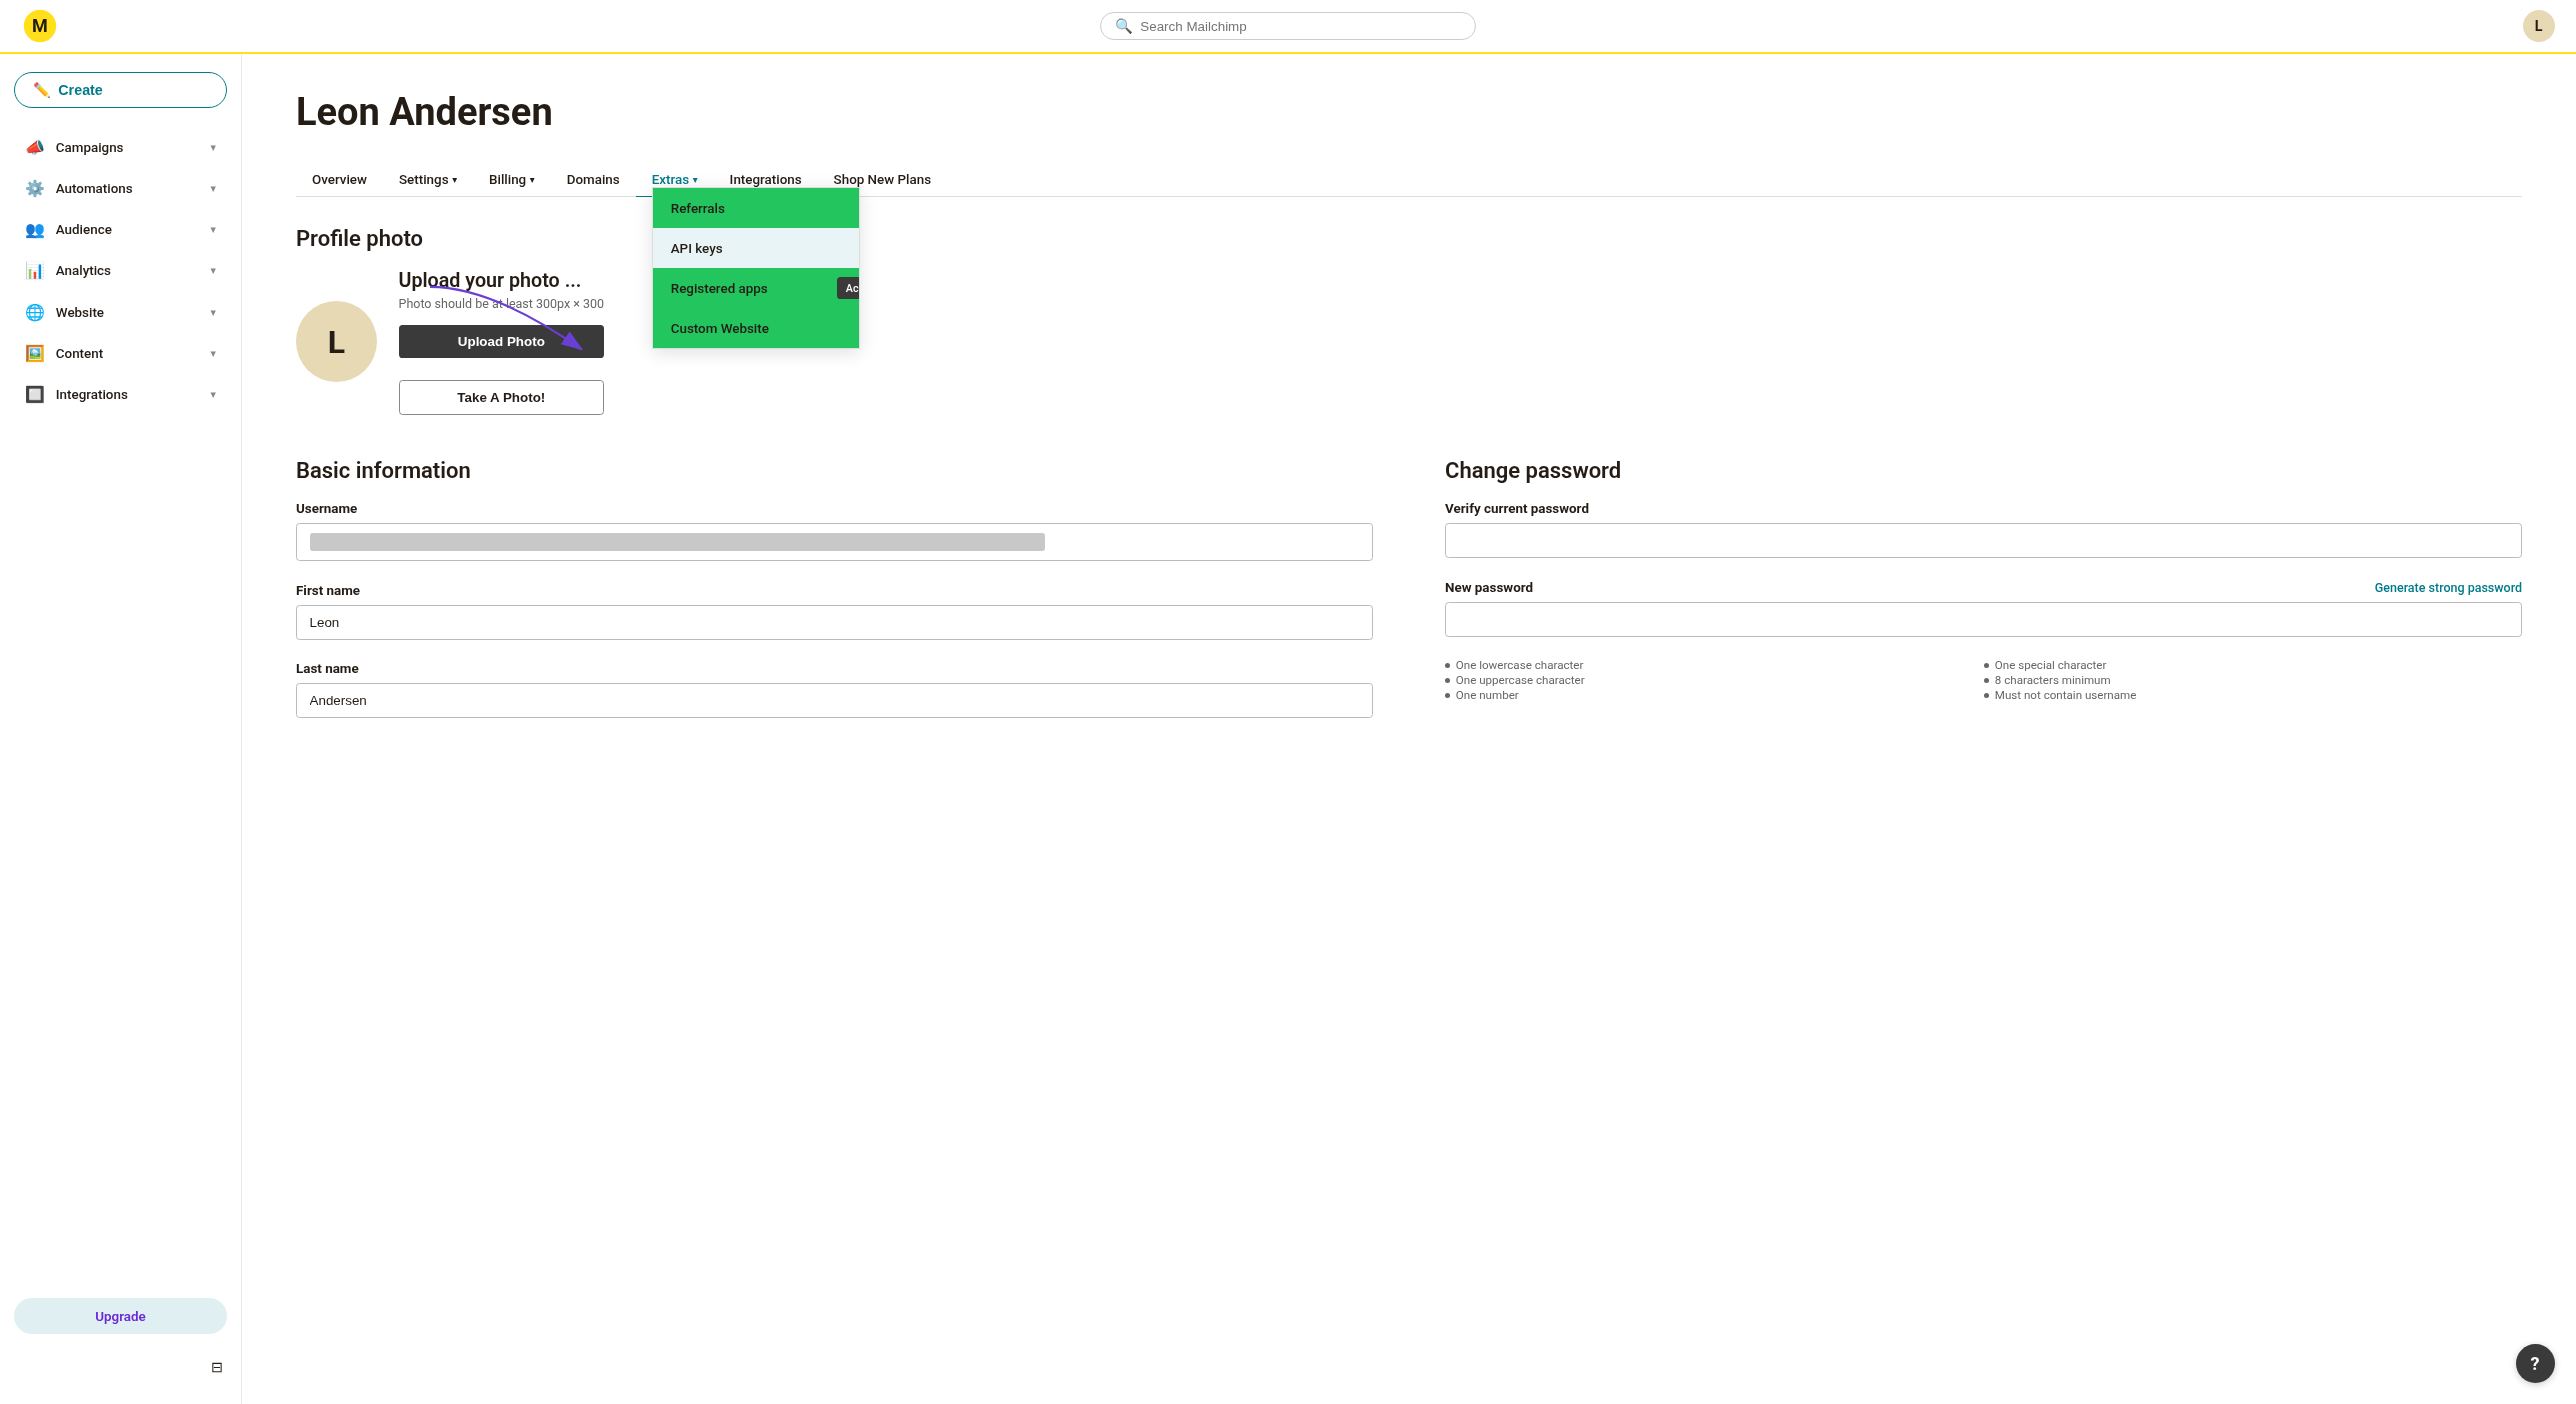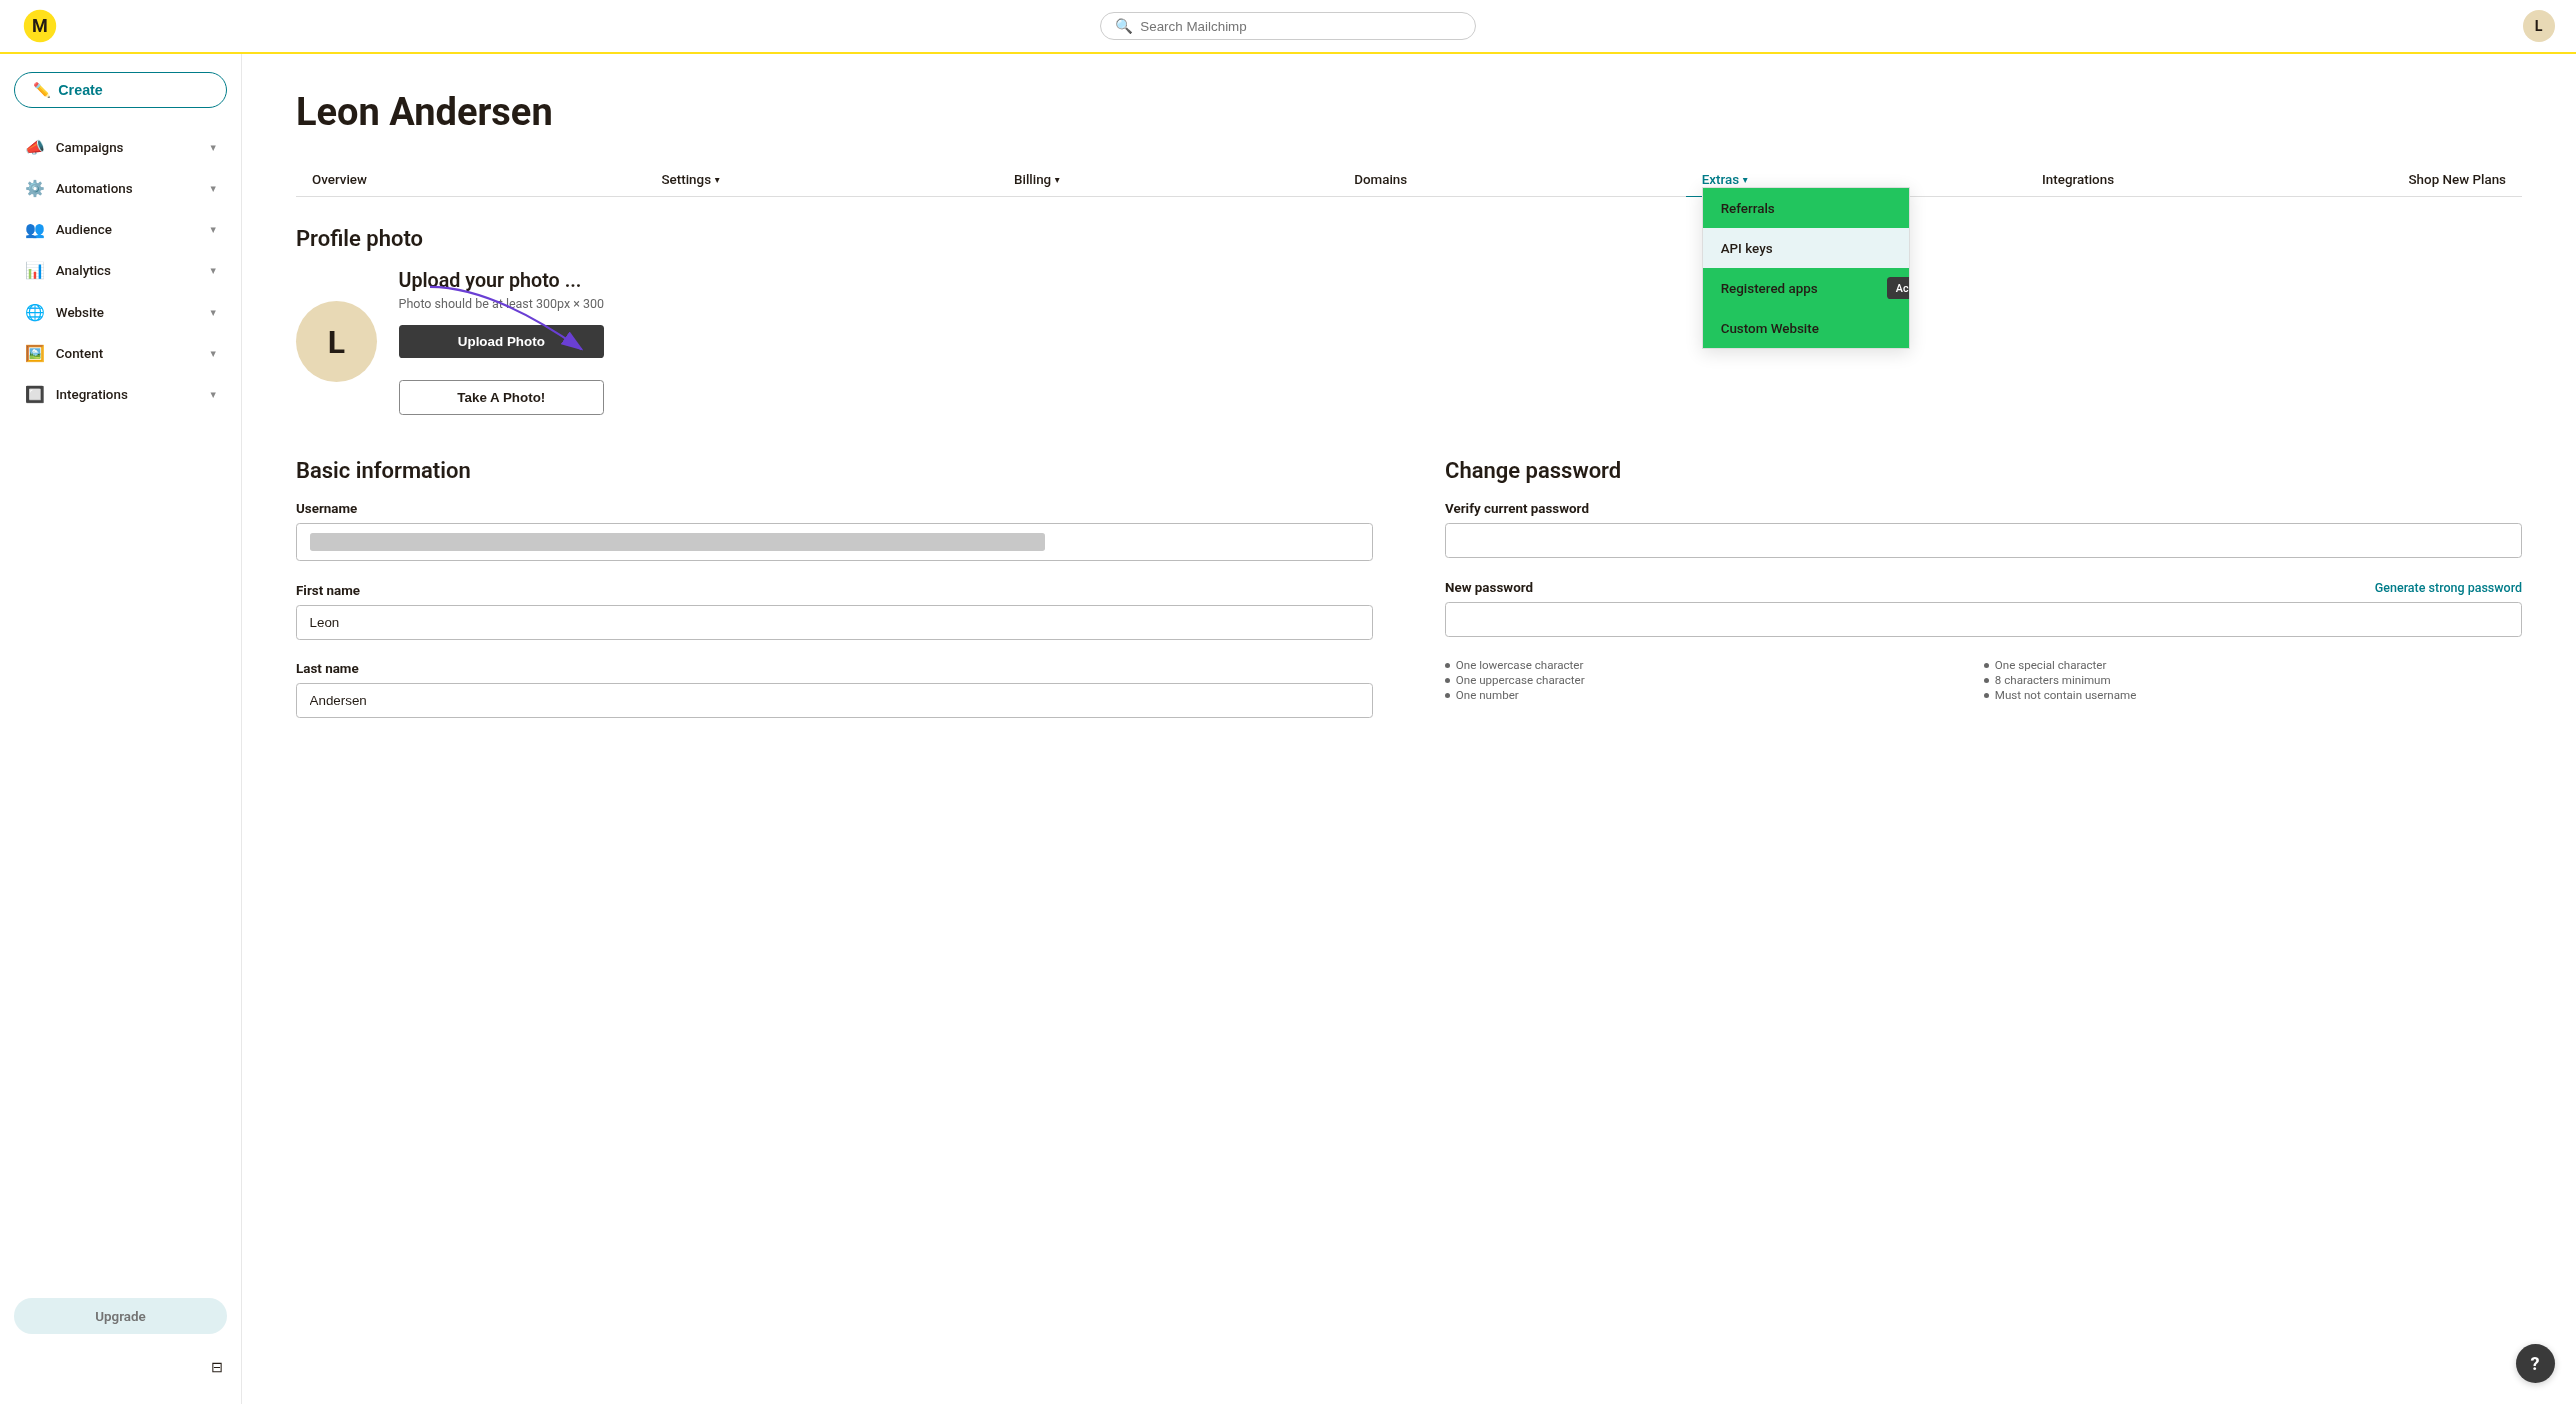--- a/index.html
+++ b/index.html
@@ -101,21 +101,21 @@
     .sidebar-icon { font-size: 16px; color: #555; }
     .chevron-icon { font-size: 10.7px; color: #888; }
     .sidebar-upgrade {
       margin: 14.3px;
       background: #e0f0f2;
       border-radius: 21.5px;
       padding: 10.7px 18px;
       text-align: center;
       font-size: 13.4px;
       font-weight: 600;
-      color: #737373;
+      color: #6d28d9;
       cursor: pointer;
     }
     .sidebar-collapse {
       padding: 10.7px 18px;
       display: flex;
       justify-content: flex-end;
     }
 
     
     .main {
@@ -131,21 +131,20 @@
       color: #241c15;
     }
 
     
     .tab-nav {
       display: flex;
       align-items: center;
       gap: 0;
       border-bottom: 1.3px solid #ddd;
       margin-bottom: 29px;
-      justify-content: space-between;
     }
     .tab-item {
       padding: 9px 16px;
       font-size: 13.4px;
       font-weight: 500;
       color: #241c15;
       cursor: pointer;
       position: relative;
       white-space: nowrap;
     }

